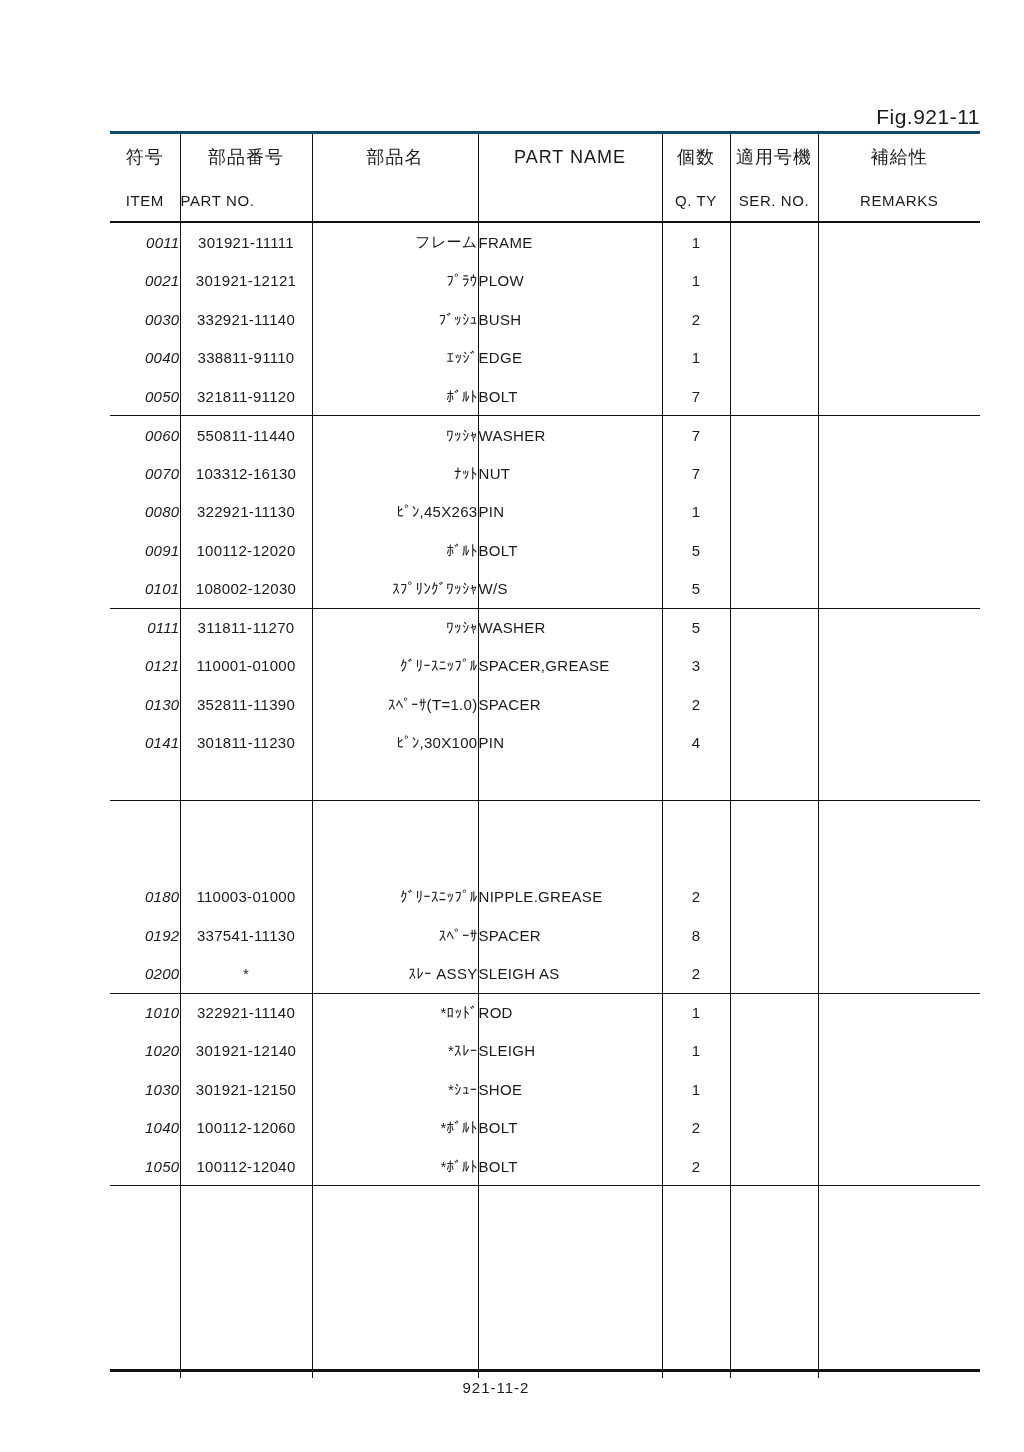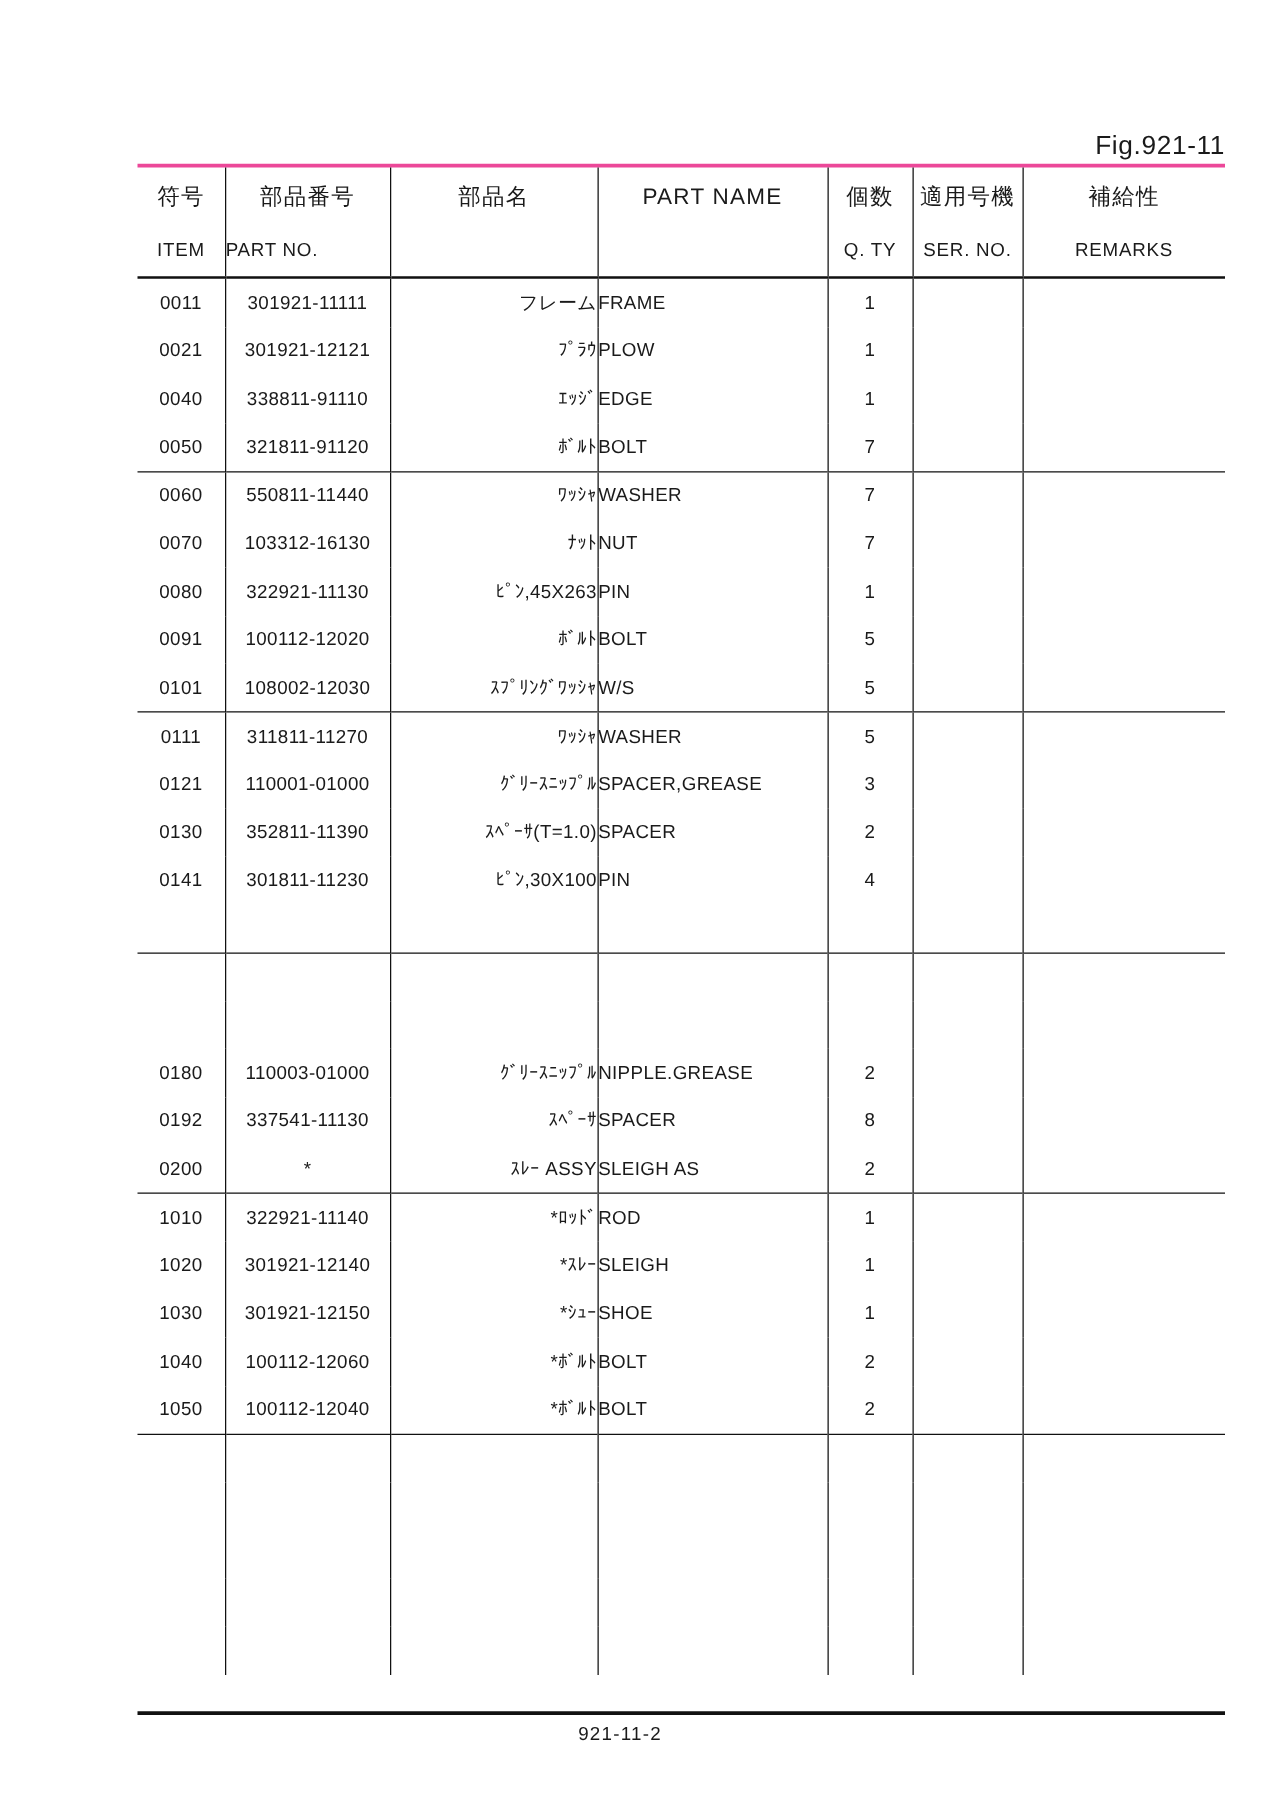--- a/index.html
+++ b/index.html
@@ -34,21 +34,21 @@
     white-space: nowrap;
   }
 
   
   .table-wrap {
     position: absolute;
     left: 110px;
     top: 131px;
     width: 870px;
     height: 1241px;
-    border-top: 3px solid #ec4899;
+    border-top: 3px solid #0c4a6e;
     border-bottom: 3px solid #111;
     box-sizing: border-box;
   }
 
   table.parts {
     border-collapse: collapse;
     width: 870px;
     table-layout: fixed;
     font-size: 15px;
   }
@@ -104,21 +104,22 @@
     font-size: 0;
   }
 
   
   tr.data td {
     height: 38.5px;
     font-size: 15px;
     letter-spacing: 0.3px;
   }
   td.item {
-    text-align: center;
+    text-align: right;
+    font-style: italic;
   }
   td.partno {
     text-align: center;
     letter-spacing: 0.4px;
   }
   td.jpname {
     text-align: right;
     padding-left: 6px;
     font-size: 14px;
     letter-spacing: 0;
@@ -220,20 +221,29 @@
           <tr class="data">
             <td class="item">0021</td>
             <td class="partno">301921-12121</td>
             <td class="jpname">ﾌﾟﾗｳ</td>
             <td class="enname">PLOW</td>
             <td class="qty">1</td>
             <td class="ser"></td>
             <td class="rem"></td>
           </tr>
           <tr class="data">
+            <td class="item">0030</td>
+            <td class="partno">332921-11140</td>
+            <td class="jpname">ﾌﾞｯｼｭ</td>
+            <td class="enname">BUSH</td>
+            <td class="qty">2</td>
+            <td class="ser"></td>
+            <td class="rem"></td>
+          </tr>
+          <tr class="data">
             <td class="item">0040</td>
             <td class="partno">338811-91110</td>
             <td class="jpname">ｴｯｼﾞ</td>
             <td class="enname">EDGE</td>
             <td class="qty">1</td>
             <td class="ser"></td>
             <td class="rem"></td>
           </tr>
           <tr class="data">
             <td class="item">0050</td>

